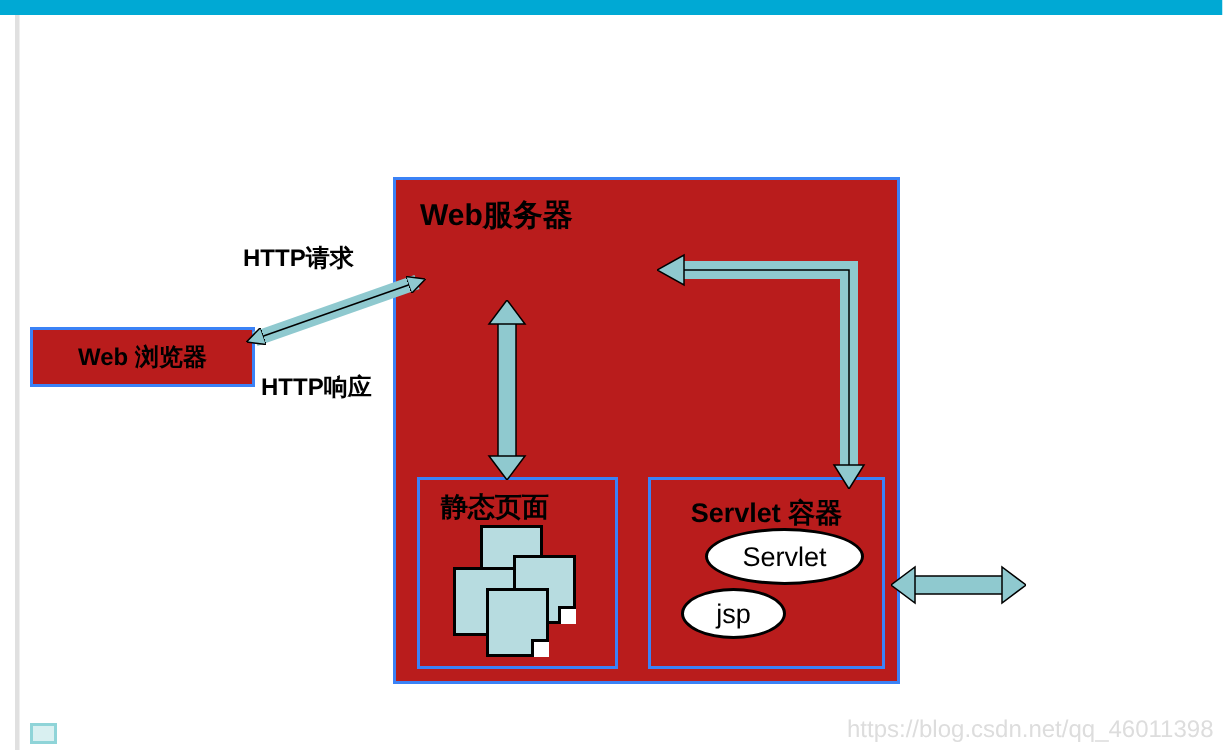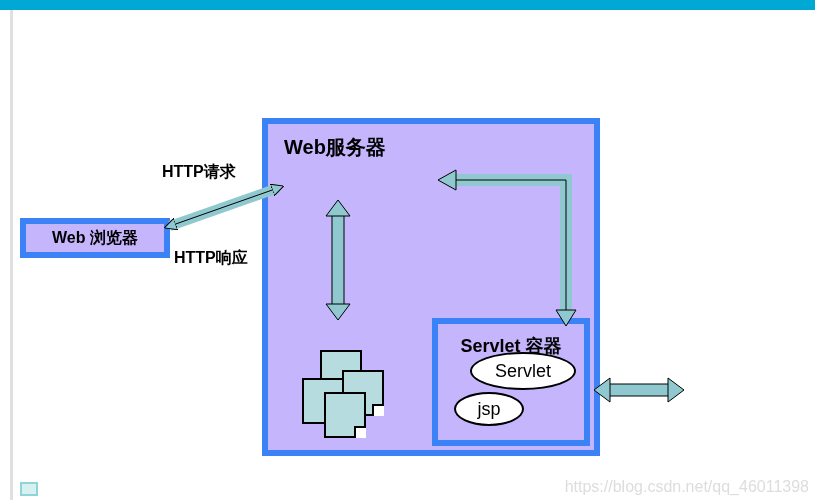--- a/index.html
+++ b/index.html
@@ -24,22 +24,22 @@
     bottom: 0;
     width: 3px;
     background: #e0e0e0;
   }
   .canvas {
     position: absolute;
     left: 0; top: 0; right: 0; bottom: 0;
   }
   .box {
     position: absolute;
-    border: 6px solid #3b82f6;
-    background: #c4b5fd;
+    border: 2px solid #3b82f6;
+    background: #b91c1c;
     font-weight: bold;
     display: flex;
     align-items: center;
     justify-content: center;
     padding: 4px 8px;
   }
   .label {
     position: absolute;
     font-weight: bold;
     font-size: 16px;
@@ -140,20 +140,23 @@
   </div>
 
 
   <div class="box" style="left:20px; top:218px; width:150px; height:40px; font-size:16px;">
     <span>Web 浏览器</span>
   </div>
 
   <div class="label" style="left:162px; top:162px;">HTTP请求</div>
   <div class="label" style="left:174px; top:248px;">HTTP响应</div>
 
+  <div class="box" style="left:278px; top:318px; width:134px; height:128px; align-items:flex-start; justify-content:flex-start;">
+    <span style="font-size:18px; margin:2px 0 0 6px;">静态页面</span>
+  </div>
 
   <div class="pages-icon" style="left:292px; top:350px; width:100px; height:90px;">
     <div class="page" style="left:28px; top:0;"></div>
     <div class="page" style="left:50px; top:20px;"></div>
     <div class="page" style="left:10px; top:28px;"></div>
     <div class="page" style="left:32px; top:42px;"></div>
   </div>
 
   <div class="box" style="left:432px; top:318px; width:158px; height:128px; align-items:flex-start; justify-content:center;">
     <span style="font-size:18px; margin-top:6px;">Servlet 容器</span>

